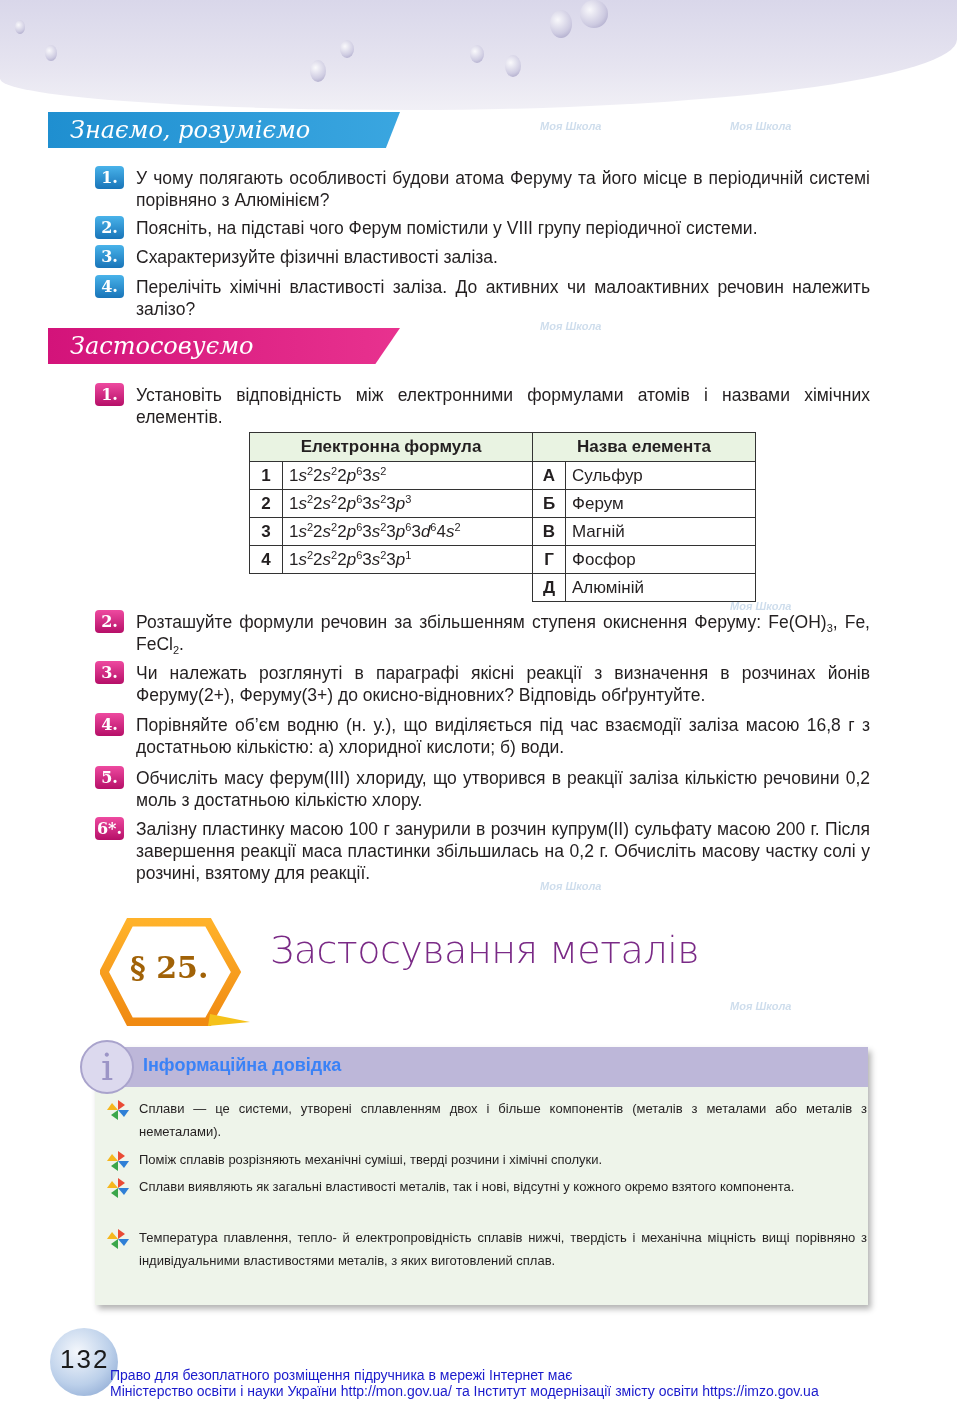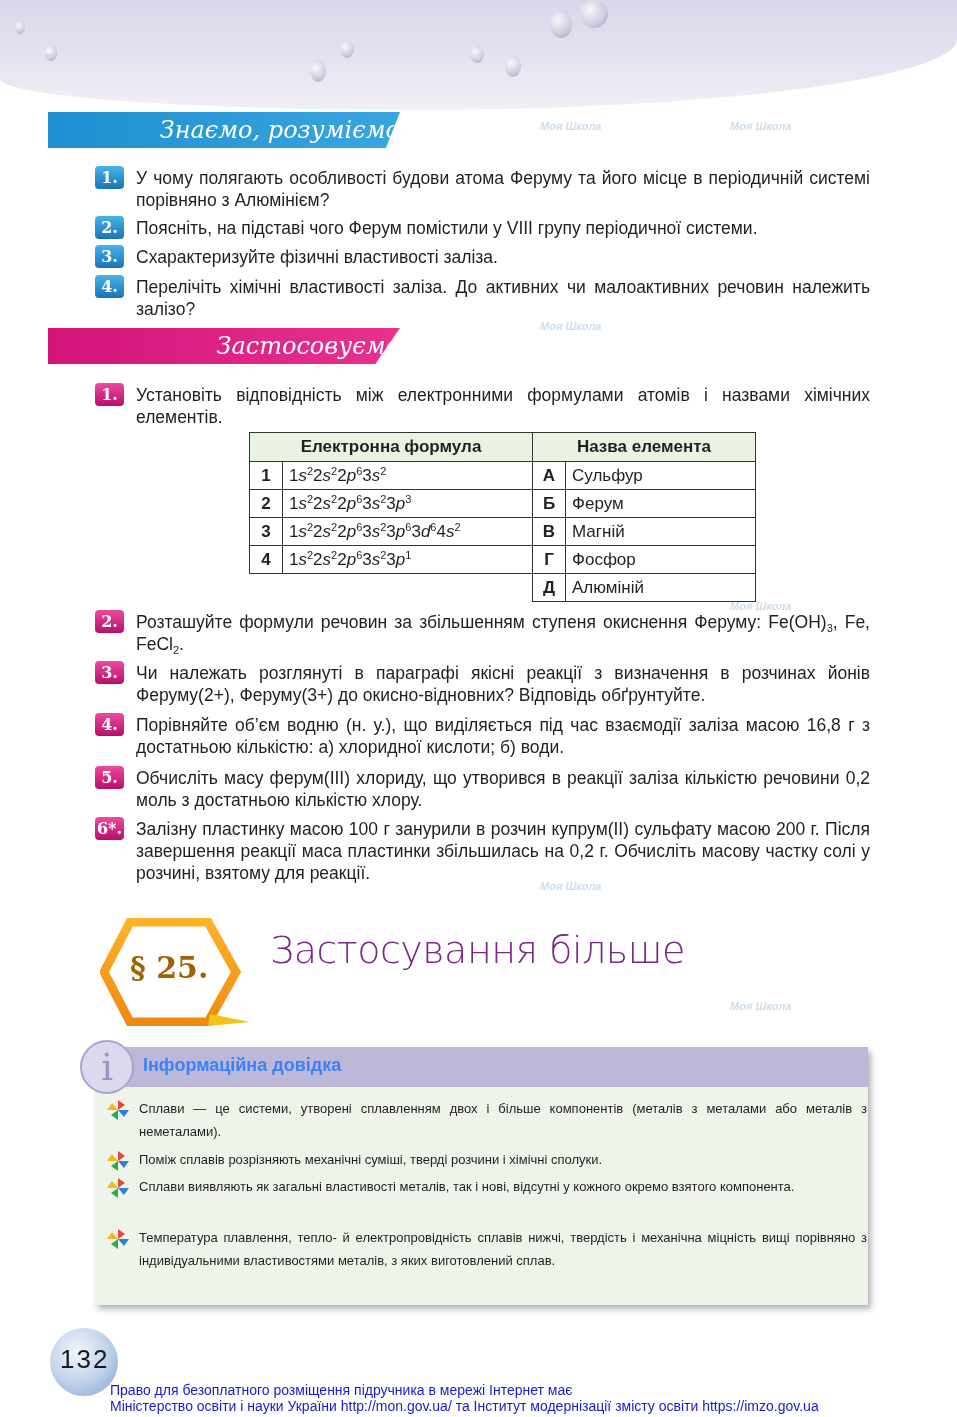--- a/index.html
+++ b/index.html
@@ -2,21 +2,21 @@
 <html><head>
 <meta charset="utf-8">
 <style>
   html, body { margin:0; padding:0; }
   body { width:957px; height:1417px; position:relative; background:#ffffff; overflow:hidden;
          font-family:"Liberation Sans", sans-serif; color:#231f20; }
   .header-band { position:absolute; left:0; top:0; width:957px; height:110px;
     background:linear-gradient(180deg,#d9d7ea 0%,#e6e4f0 60%,#f1f0f6 100%);
     border-bottom-left-radius:60% 40%; border-bottom-right-radius:80% 90%; }
   .bubble { position:absolute; border-radius:50%; background:radial-gradient(circle at 35% 35%,#ffffff 0%,#c9c6de 60%,#8f8ab5 100%); opacity:.8; }
-  .banner { position:absolute; height:36px; color:#fff; font-family:"DejaVu Serif", serif; font-style:italic; font-size:24px; line-height:36px; padding-left:22px; box-shadow:2px 3px 4px rgba(0,0,0,.25);text-align:right; }
+  .banner { position:absolute; height:36px; color:#fff; font-family:"DejaVu Serif", serif; font-style:italic; font-size:24px; line-height:36px; padding-left:22px; box-shadow:2px 3px 4px rgba(0,0,0,.25); }
   .banner.blue { left:48px; top:112px; width:330px; background:linear-gradient(90deg,#1f8fd0,#3aa6e0); clip-path:polygon(0 0,100% 0,96% 100%,0 100%); }
   .banner.pink { left:48px; top:328px; width:330px; background:linear-gradient(90deg,#d3137a,#e8328f); clip-path:polygon(0 0,100% 0,93% 100%,0 100%); }
   .q { position:absolute; left:95px; width:775px; display:flex; font-size:17.5px; line-height:22px; }
   .badge { flex:0 0 auto; width:29px; height:23px; margin-right:12px; border-radius:4px; color:#fff; font-family:"DejaVu Serif", serif; font-weight:bold; font-size:16px; text-align:center; line-height:23px; margin-top:-1px; }
   .badge.blue { background:linear-gradient(180deg,#49b3ea,#1874b8); }
   .badge.pink { background:linear-gradient(180deg,#ee4aa0,#b60f68); }
   .qtext { flex:1; text-align:justify; }
   table.match { position:absolute; left:249px; top:432px; border-collapse:collapse; font-size:17px; }
   table.match td, table.match th { border:1px solid #333; padding:0 6px; height:27px; }
   table.match th { background:#e9f3e2; font-weight:bold; height:28px; }
@@ -27,21 +27,21 @@
   .title { position:absolute; left:270px; top:925px; font-family:"DejaVu Sans", sans-serif; font-size:38px; line-height:50px; color:#7a2a86; font-weight:300; letter-spacing:-0.5px; }
   .info-panel { position:absolute; left:95px; top:1047px; width:773px; height:258px; background:#eef4ea; box-shadow:3px 4px 6px rgba(0,0,0,.3); }
   .info-header { position:absolute; left:95px; top:1047px; width:773px; height:40px; background:#bdb7d9; }
   .info-title { position:absolute; left:143px; top:1055px; font-size:18px; font-weight:bold; color:#3b82f6; }
   .info-icon { position:absolute; left:80px; top:1040px; width:50px; height:50px; border-radius:50%; background:#dcd9ee; border:2px solid #a9a3cc; color:#9c95c6; font-family:"DejaVu Serif", serif; font-size:38px; text-align:center; line-height:50px; }
   .info-item { position:absolute; left:105px; width:762px; display:flex; font-size:13px; line-height:23px; }
   .pin { flex:0 0 auto; width:26px; height:22px; margin-right:8px; margin-top:2px; }
   .info-item .txt { flex:1; text-align:justify; }
   .page-num { position:absolute; left:50px; top:1328px; width:68px; height:68px; border-radius:50%; background:radial-gradient(circle at 40% 35%,#f4f7fc 0%,#bcd0ea 55%,#7d9ccc 100%);text-decoration:underline; }
   .page-num span { position:absolute; left:10px; top:16px; font-size:26px; letter-spacing:2px; color:#1a1a1a; }
-  .footer { position:absolute; left:110px; top:1367px; font-size:14px; line-height:16px; color:#1a1acc;margin-top:15px; }
+  .footer { position:absolute; left:110px; top:1367px; font-size:14px; line-height:16px; color:#1a1acc; }
   .wm { position:absolute; font-size:11px; color:#c2d5e8; font-style:italic; font-weight:bold; opacity:.8; }
 </style>
 </head>
 <body>
 
 <div class="header-band"></div>
 <div class="bubble" style="left:310px;top:60px;width:16px;height:22px"></div>
 <div class="bubble" style="left:340px;top:40px;width:14px;height:18px"></div>
 <div class="bubble" style="left:470px;top:45px;width:14px;height:18px"></div>
 <div class="bubble" style="left:505px;top:55px;width:16px;height:22px"></div>
@@ -140,21 +140,21 @@
       <linearGradient id="og" x1="0" y1="0" x2="0" y2="1">
         <stop offset="0" stop-color="#ffb22a"></stop>
         <stop offset="1" stop-color="#f08a12"></stop>
       </linearGradient>
     </defs>
   <polygon points="30,4 108,4 136,54 108,104 30,104 4,54" fill="none" stroke="url(#og)" stroke-width="9"></polygon>
   <polygon points="110,96 150,104 108,108" fill="#f5c21a"></polygon>
 </svg>
 <div class="hex-label">§ 25.</div>
 <div class="title">
-  <div>Застосування більше</div>
+  <div>Застосування металів</div>
 </div>
 
 <div class="info-panel"></div>
 <div class="info-header"></div>
 <div class="info-icon">i</div>
 <div class="info-title">Інформаційна довідка</div>
 
 <div class="info-item" style="top:1097px">
   <svg class="pin" viewBox="0 0 26 22">
       <polygon points="13,11 13,1 20,6" fill="#e94a35"></polygon>

